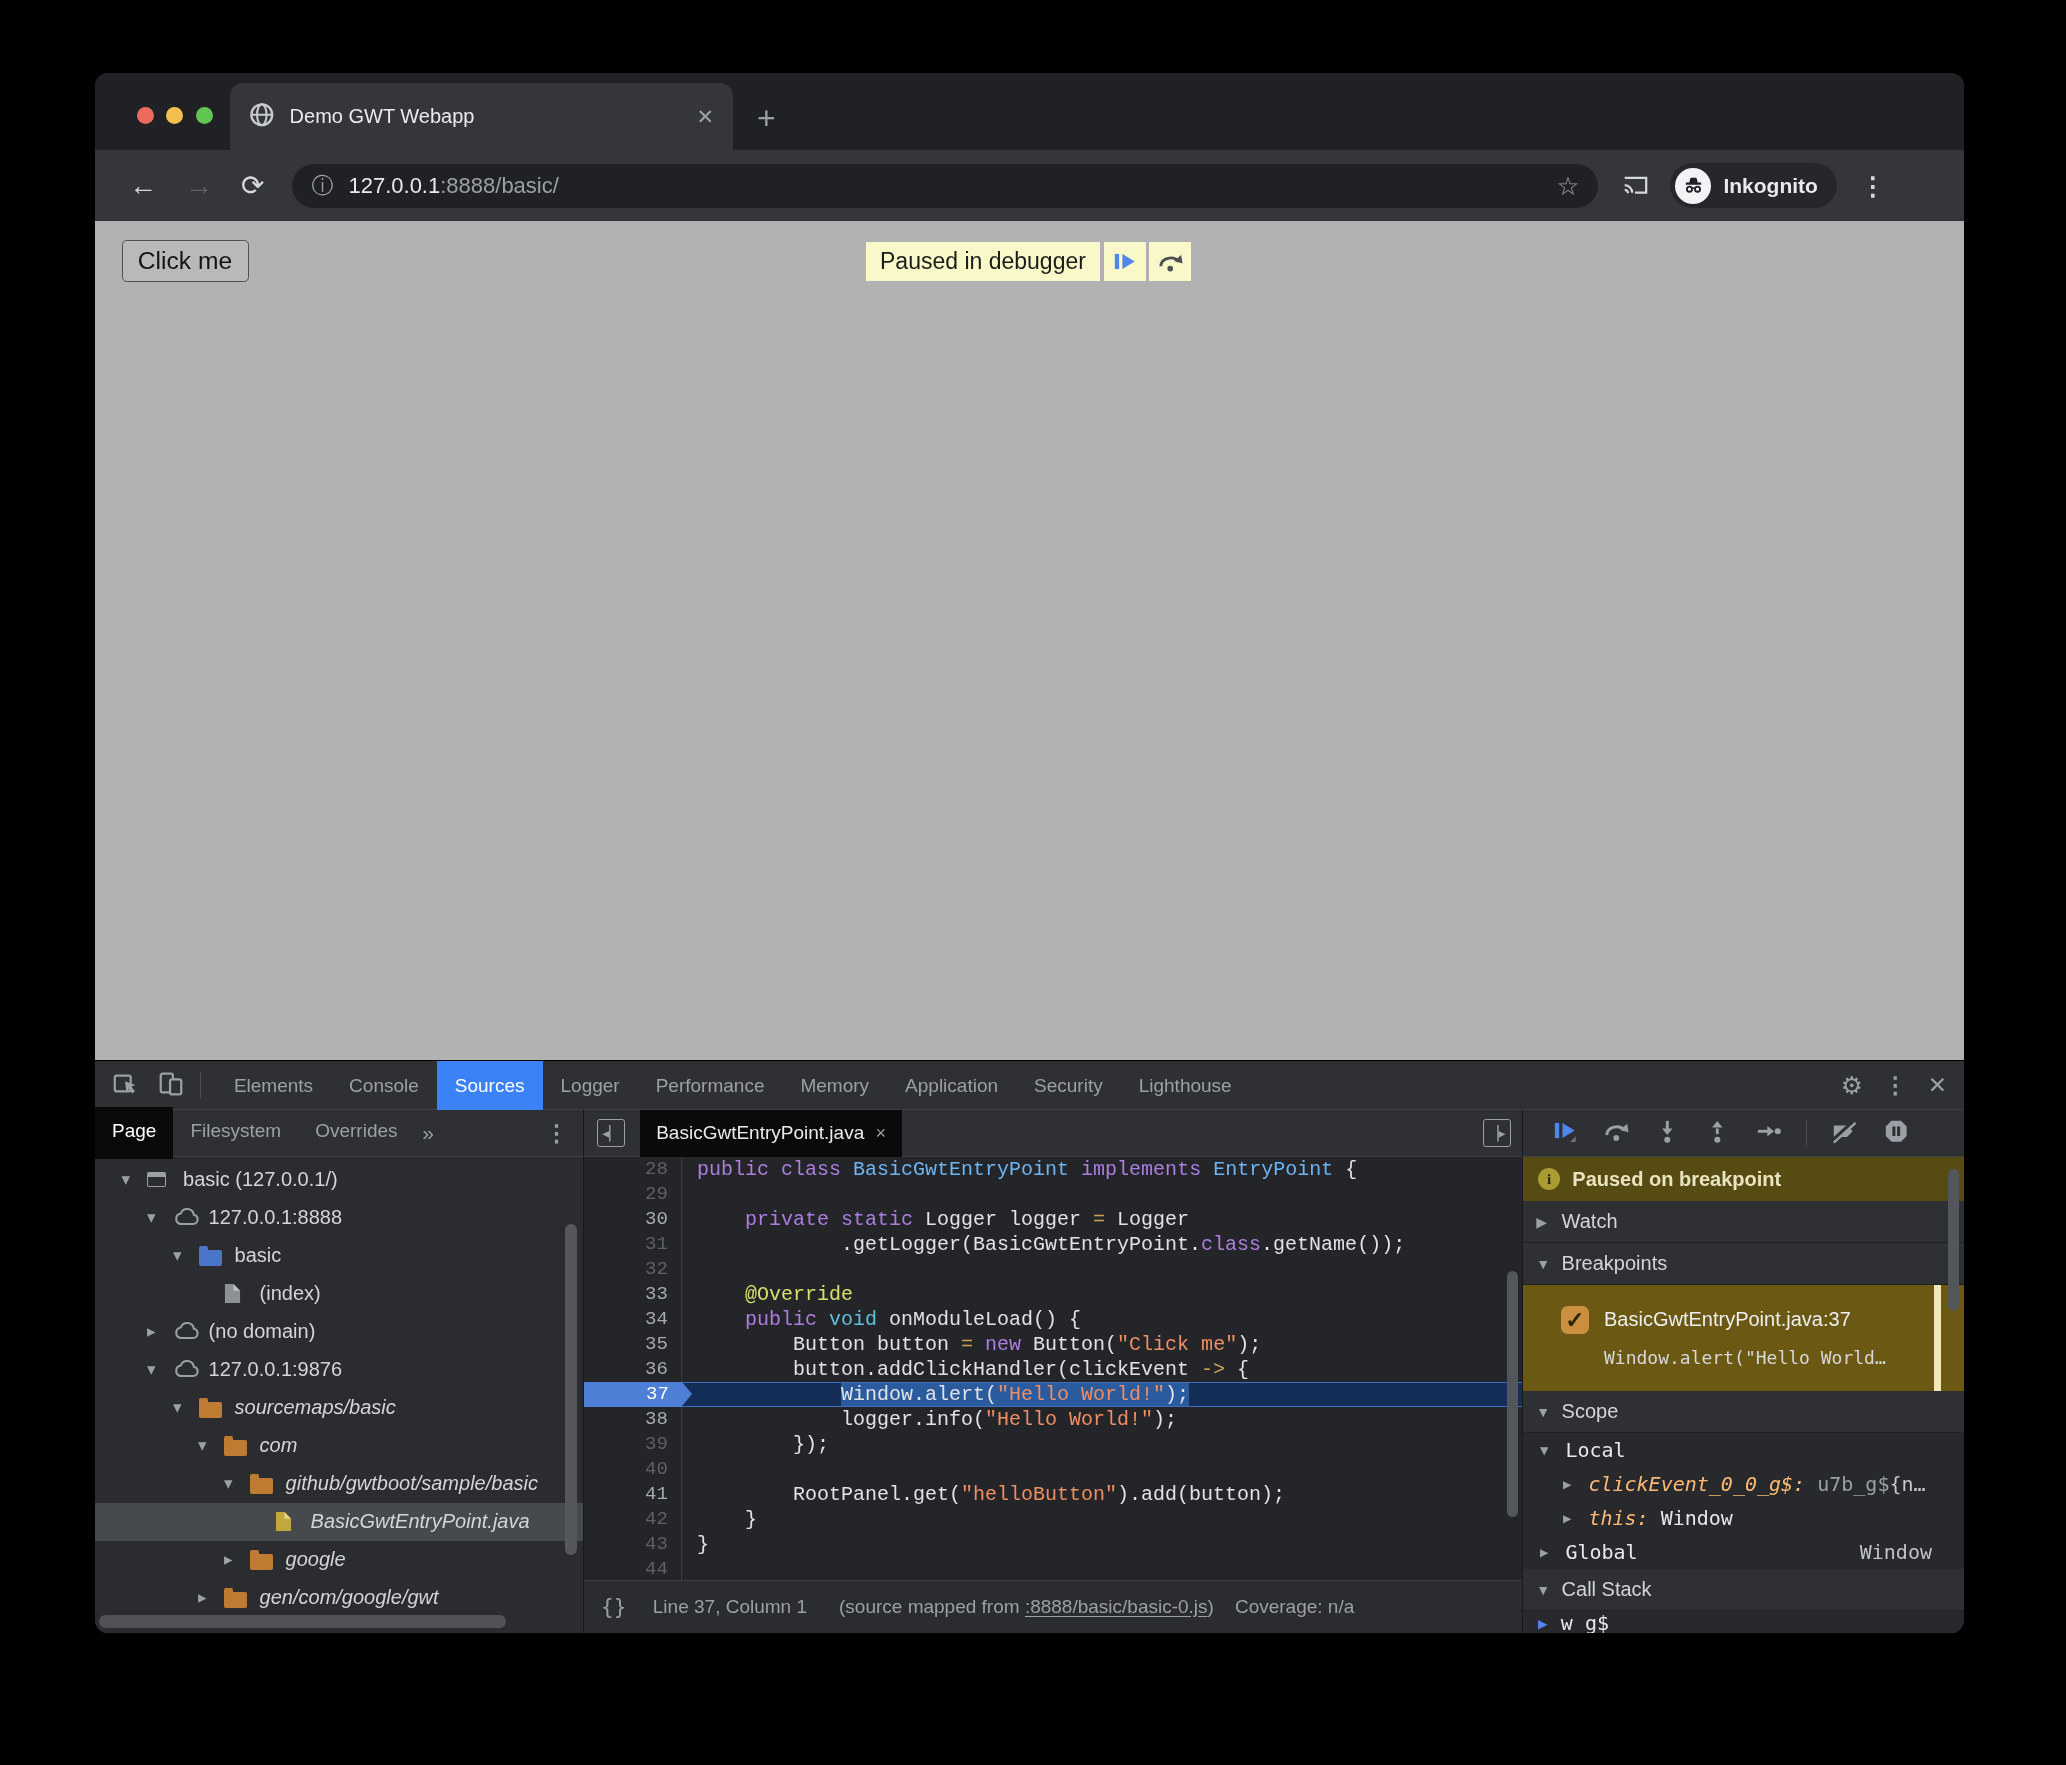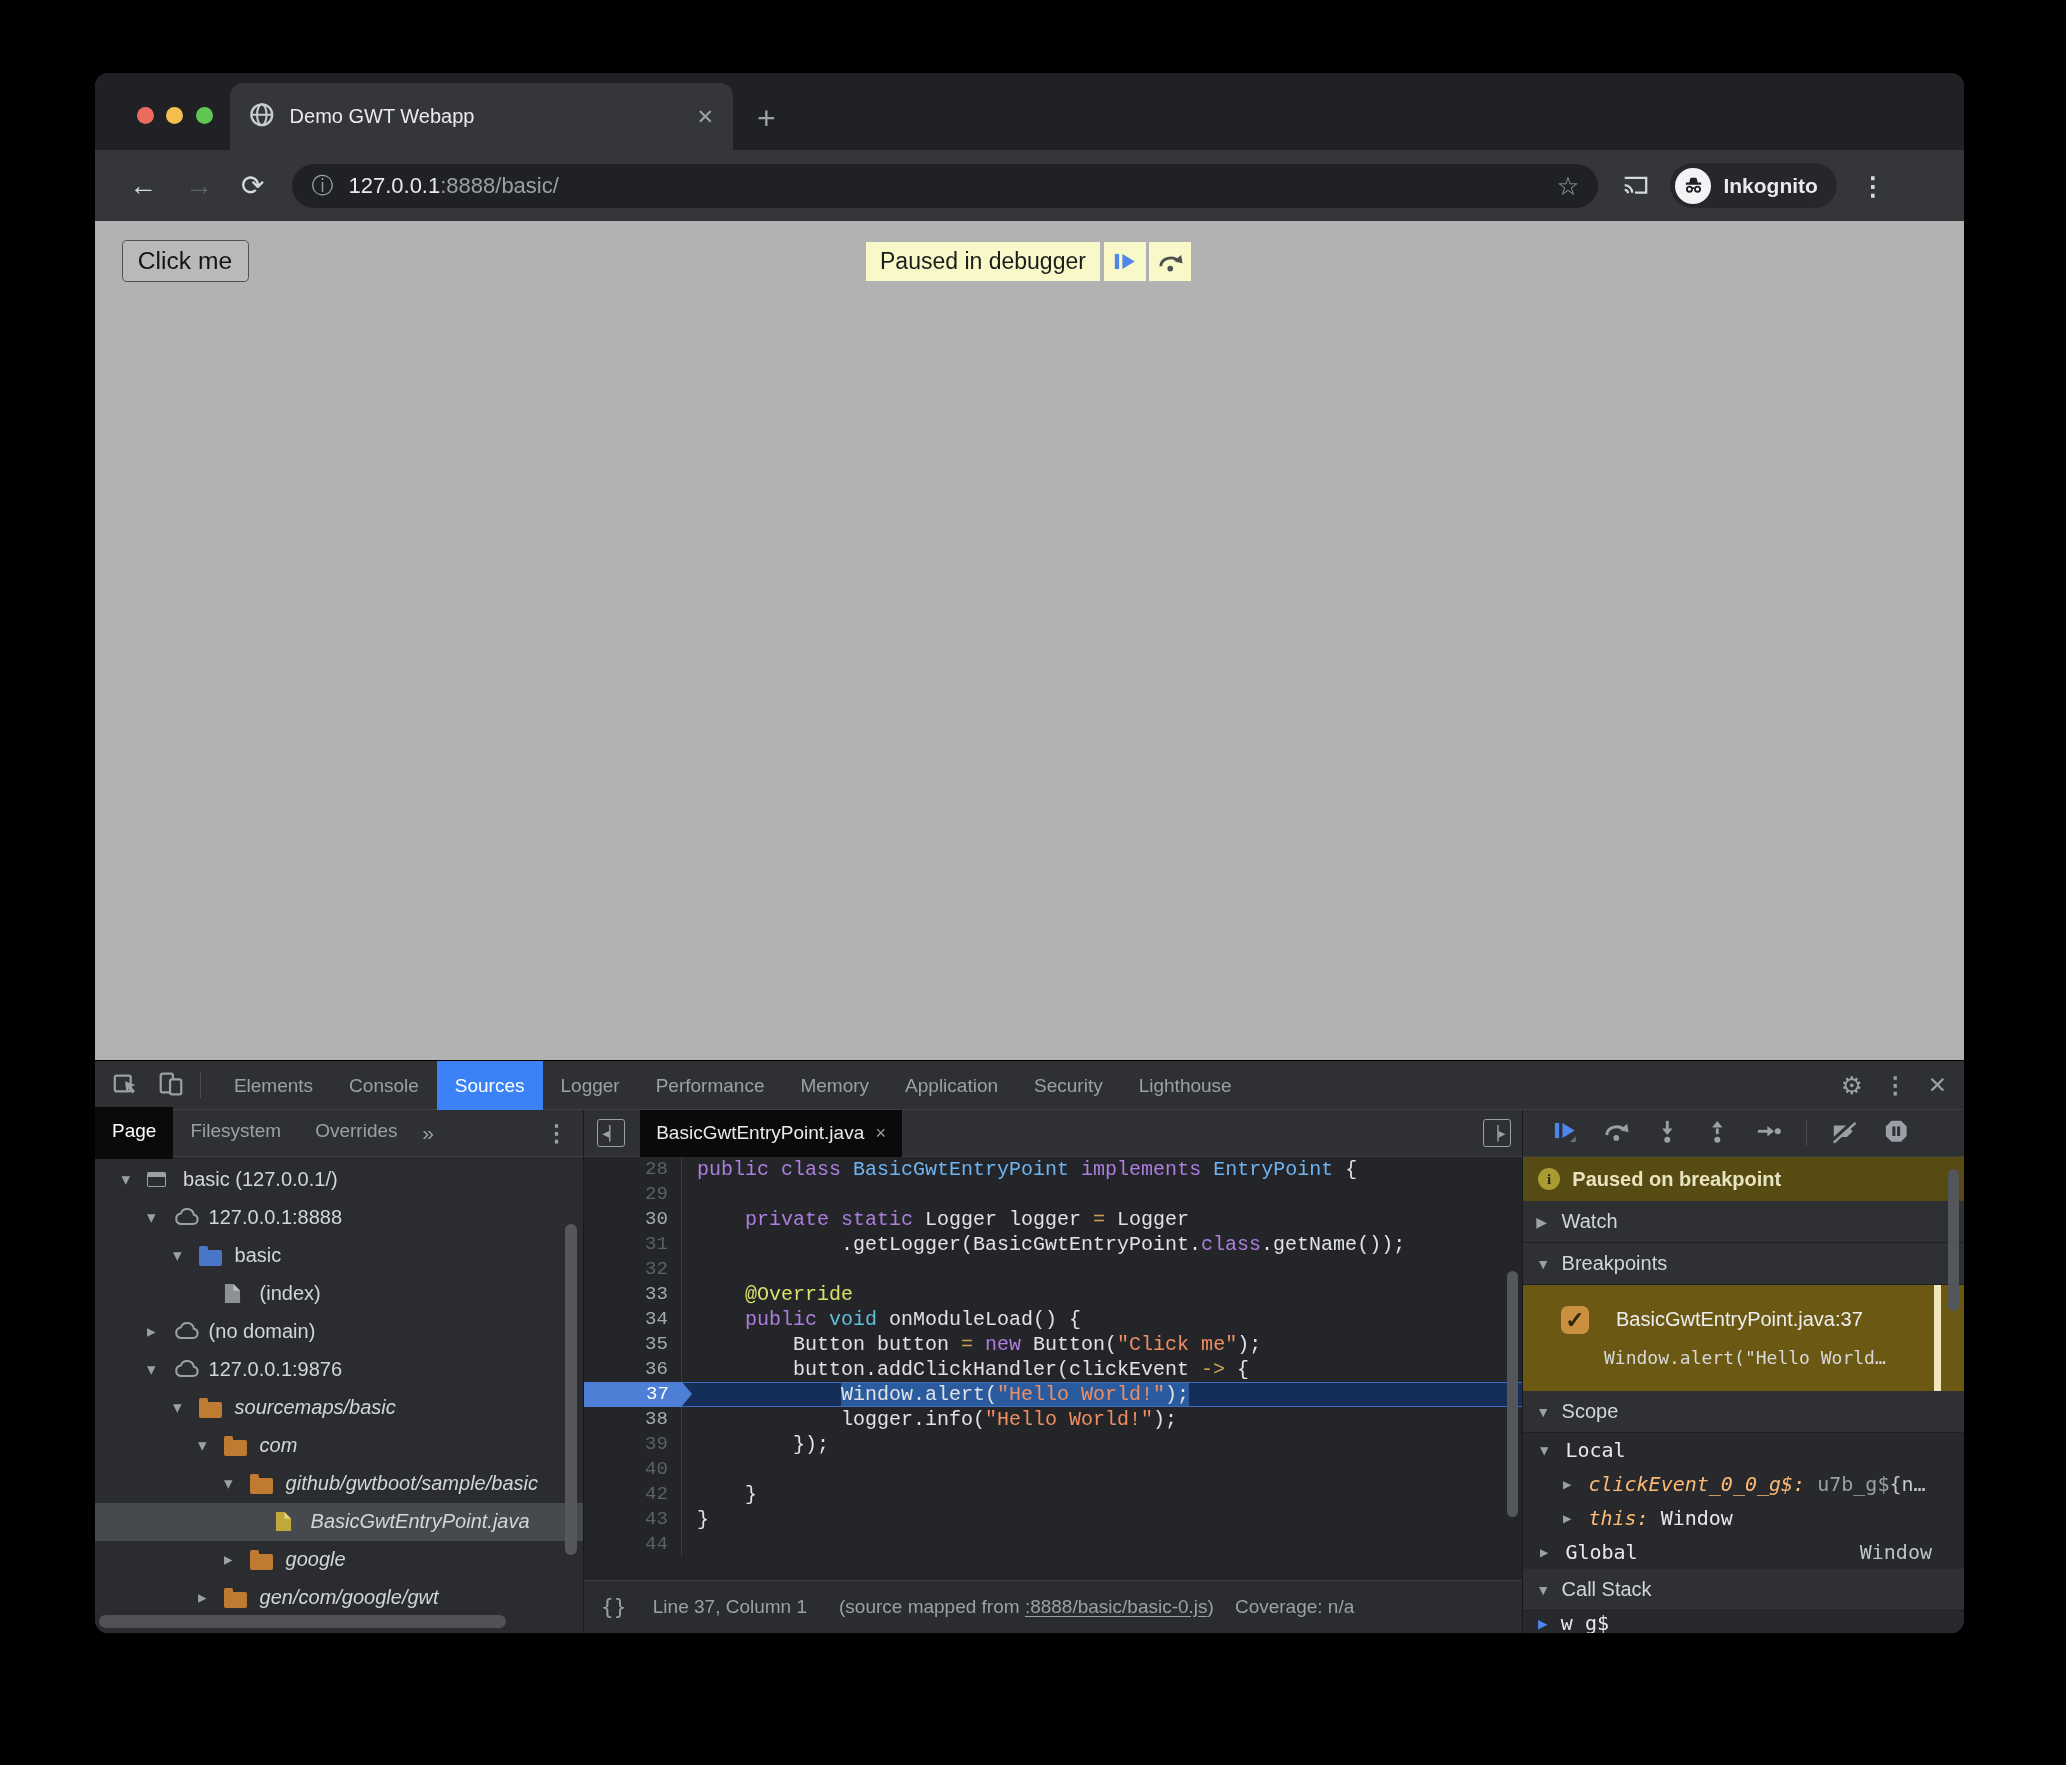--- a/index.html
+++ b/index.html
@@ -108,21 +108,21 @@
   .rtoolbar .vdiv { margin:0 -1.9px; }
   .paused-bp { height:44px; flex:none; background:#564b12; display:flex; align-items:center; gap:12.3px; padding-left:15px; }
   .pbp-i { width:22px; height:22px; border-radius:50%; background:#ab9b33; color:#2e2a08; font-size:15px; font-weight:bold;
            display:flex; align-items:center; justify-content:center; font-family:"Liberation Serif", serif; }
   .pbp-text { font-size:20px; font-weight:bold; color:#e9e4c0; }
   .rsec { height:42px; flex:none; background:#2f3033; border-bottom:0.9px solid #1f2022; display:flex; align-items:center; padding-left:13.2px; font-size:20px; color:#d2d5d9; }
   .rsec .sarr, .sarr { color:#9aa0a6; font-size:14px; margin-right:10.4px; width:15px; display:inline-block; }
   .bp-entry { height:106px; flex:none; background:#6b5913; position:relative; }
   .bp-check { position:absolute; left:38px; top:21px; width:28px; height:28px; border-radius:6.6px; background:#cb8f40;
               color:#2f2409; font-size:23px; font-weight:bold; display:flex; align-items:center; justify-content:center; }
-  .bp-title { position:absolute; left:81px; top:23px; font-size:20px; color:#eceef0;margin-left:12px; }
+  .bp-title { position:absolute; left:81px; top:23px; font-size:20px; color:#eceef0; }
   .bp-snip { position:absolute; left:81px; top:62px; font-size:18px; font-family:"DejaVu Sans Mono", monospace; color:#d6d8da; }
   .bp-strip { position:absolute; right:23px; top:0; width:6.6px; height:106px; background:#efe8ba; }
   .scope-rows { font-family:"DejaVu Sans Mono", monospace; font-size:20px; color:#e6e8ea; }
   .srow { height:34px; display:flex; align-items:center; padding-left:17px; position:relative; }
   .srow.indent { padding-left:40px; }
   .vname { color:#fdba74;font-style:italic; } .vdim { color:#9aa0a6; } .vlight { color:#c4c7cb; }
   .gval { position:absolute; right:32px; color:#bfc3c7; }
   .cs-row { height:34px; display:flex; align-items:center; padding-left:15px; font-family:"DejaVu Sans Mono", monospace; font-size:20px; color:#e6e8ea; }
   .cs-arr { color:#4e86ec; font-size:16px; margin-right:13.2px; }
   .rp-scroll { position:absolute; right:4.7px; top:59px; width:11.4px; height:142px; background:#53565a; border-radius:5.7px; }
@@ -405,20 +405,24 @@
             </div>
             <div class="cl">
               <span class="gut d">39</span>
               <span class="codetxt"><span class="tk-pl">        });</span></span>
             </div>
             <div class="cl">
               <span class="gut d">40</span>
               <span class="codetxt"></span>
             </div>
             <div class="cl">
+              <span class="gut b">41</span>
+              <span class="codetxt"><span class="tk-pl">        RootPanel.get(</span><span class="tk-str">"helloButton"</span><span class="tk-pl">).add(button);</span></span>
+            </div>
+            <div class="cl">
               <span class="gut d">42</span>
               <span class="codetxt"><span class="tk-pl">    }</span></span>
             </div>
             <div class="cl">
               <span class="gut d">43</span>
               <span class="codetxt"><span class="tk-pl">}</span></span>
             </div>
             <div class="cl">
               <span class="gut d">44</span>
               <span class="codetxt"></span>

